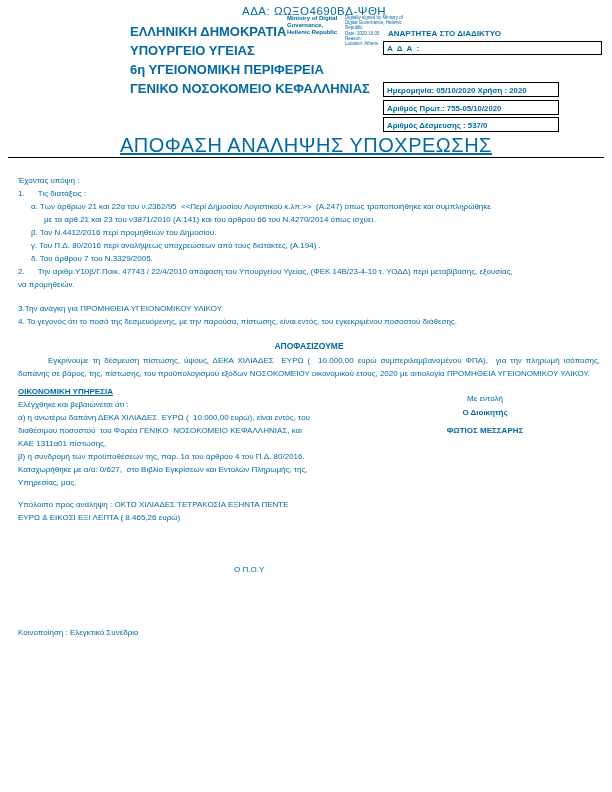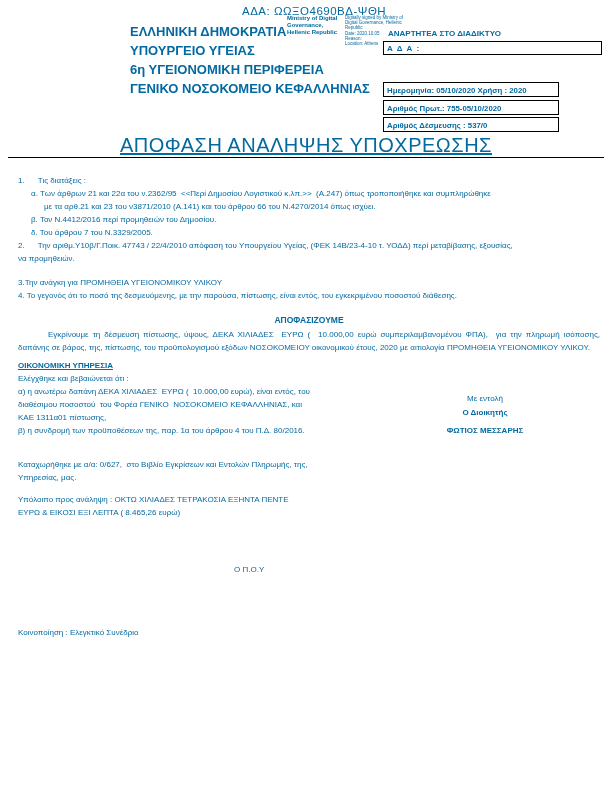--- a/index.html
+++ b/index.html
@@ -42,21 +42,21 @@
   }
   .doc-line { white-space:pre-wrap; }
   .ind1 { padding-left:13px; }
   .ind2 { padding-left:26px; }
   .gap-top { margin-top:11px; }
   .decide-heading { text-align:center; font-weight:bold; font-size:8.5px; margin-top:12px; }
   .decide-body { text-indent:30px; text-align:justify; margin-top:1px; white-space:pre-wrap; }
   .finance { width:292px; margin-top:5px; }
   .finance-heading { font-weight:bold; text-decoration:underline; }
   .para { white-space:pre-wrap; }
-  .registered { margin-top:21px; }
+  .registered { }
   .balance { margin-top:9px; }
   .sig-block {
     position:absolute; top:392px; left:418px; width:134px;
     text-align:center; font-size:8px; line-height:14px;
   }
   .sig-role { font-weight:bold; }
   .sig-name { font-weight:bold; margin-top:4px; }
   .poy { position:absolute; top:565px; left:234px; font-weight:normal; font-size:8px; }
   .footer-note { position:absolute; top:628px; left:18px; font-size:8px; }
 </style>
@@ -89,24 +89,26 @@
   </div>
 
   <div class="info-box box-date">Ημερομηνία: 05/10/2020 Χρήση : 2020</div>
   <div class="info-box box-prot">Αριθμός Πρωτ.: 755-05/10/2020</div>
   <div class="info-box box-desm">Αριθμός Δέσμευσης : 537/0</div>
 
   <div class="doc-title">ΑΠΟΦΑΣΗ ΑΝΑΛΗΨΗΣ ΥΠΟΧΡΕΩΣΗΣ</div>
   <hr class="title-rule">
 
   <div class="body-area">
+    <div class="doc-line">Έχοντας υπόψη :</div>
     <div class="doc-line">1.      Τις διατάξεις :</div>
     <div class="doc-line ind1">α. Των άρθρων 21 και 22α του ν.2362/95  &lt;&lt;Περί Δημοσίου Λογιστικού κ.λπ.&gt;&gt;  (Α.247) όπως τροποποιήθηκε και συμπληρώθηκε</div>
     <div class="doc-line ind2">με τα αρθ.21 και 23 του ν3871/2010 (Α.141) και του άρθρου 66 του Ν.4270/2014 όπως ισχύει.</div>
     <div class="doc-line ind1">β. Τον Ν.4412/2016 περί προμηθειών του Δημοσίου.</div>
+    <div class="doc-line ind1">γ. Του Π.Δ. 80/2016 περί αναλήψεως υποχρεώσεων από τους διατάκτες, (Α.194) .</div>
     <div class="doc-line ind1">δ. Του άρθρου 7 του Ν.3329/2005.</div>
     <div class="doc-line">2.      Την αριθμ.Υ10β/Γ.Ποικ. 47743 / 22/4/2010 απόφαση του Υπουργείου Υγείας, (ΦΕΚ 14Β/23-4-10 τ. ΥΟΔΔ) περί μεταβίβασης, εξουσίας,</div>
     <div class="doc-line">να προμηθειών.</div>
     <div class="doc-line gap-top">3.Την ανάγκη για ΠΡΟΜΗΘΕΙΑ ΥΓΕΙΟΝΟΜΙΚΟΥ ΥΛΙΚΟΥ</div>
     <div class="doc-line">4. Το γεγονός ότι το ποσό της δεσμευόμενης, με την παρούσα, πίστωσης, είναι εντός, του εγκεκριμένου ποσοστού διάθεσης.</div>
 
     <div class="decide-heading">ΑΠΟΦΑΣΙΖΟΥΜΕ</div>
     <div class="decide-body">Εγκρίνουμε τη δέσμευση πίστωσης, ύψους, ΔΕΚΑ ΧΙΛΙΑΔΕΣ  ΕΥΡΩ (  10.000,00 ευρώ συμπεριλαμβανομένου ΦΠΑ),  για την πληρωμή ισόποσης, δαπάνης σε βάρος, της, πίστωσης, του προϋπολογισμού εξόδων ΝΟΣΟΚΟΜΕΙΟΥ οικονομικού έτους, 2020 με αιτιολογία ΠΡΟΜΗΘΕΙΑ ΥΓΕΙΟΝΟΜΙΚΟΥ ΥΛΙΚΟΥ.</div>
 
     <div class="finance">

